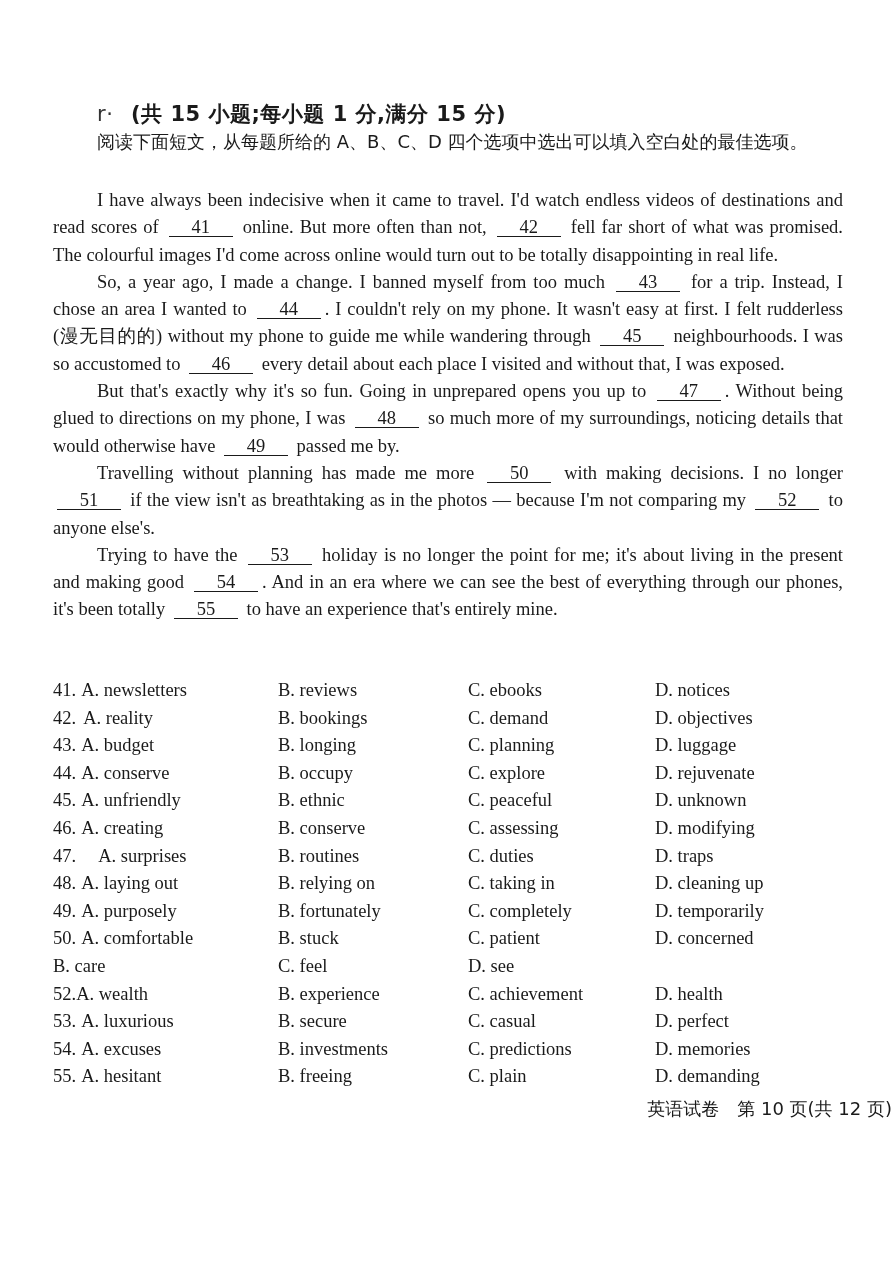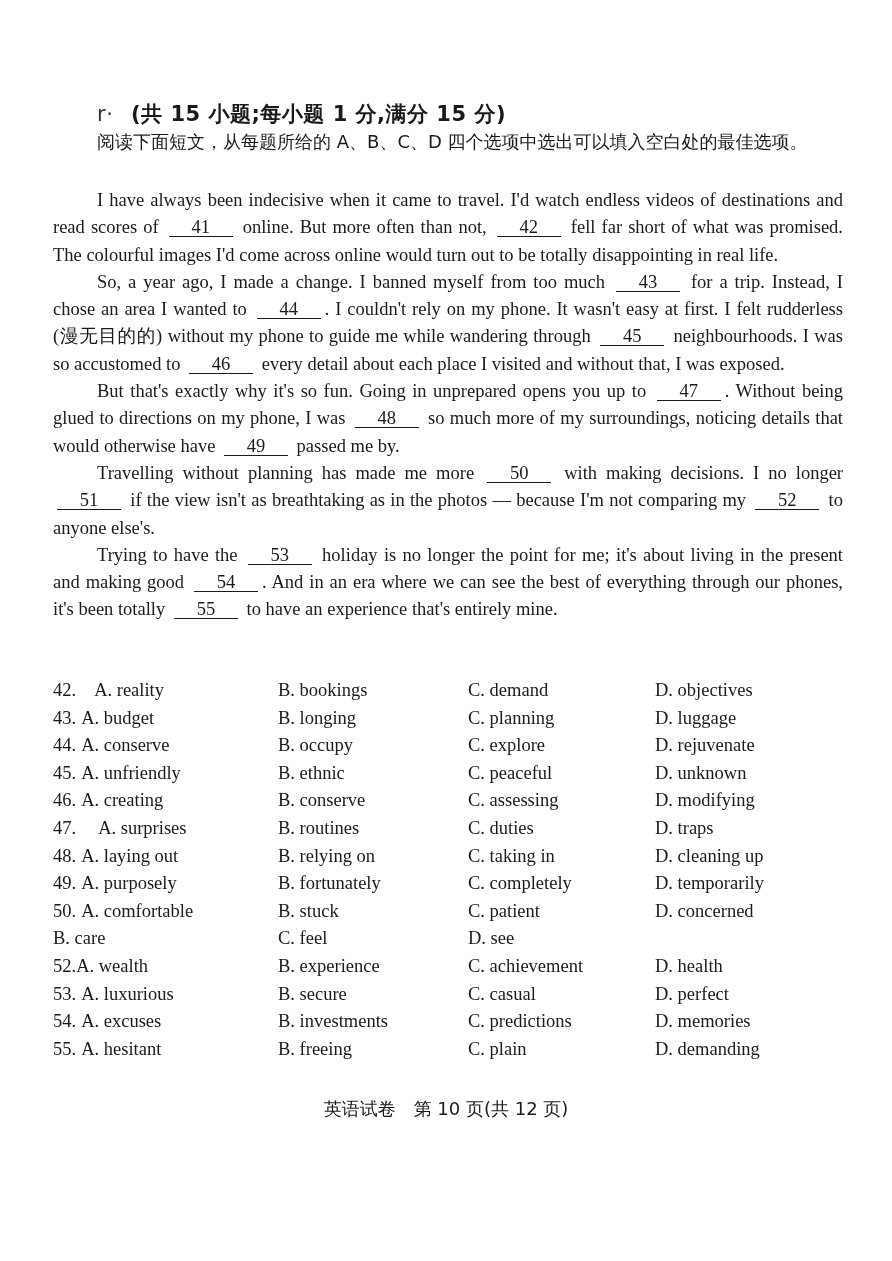--- a/index.html
+++ b/index.html
@@ -40,21 +40,21 @@
   .options {
     position: absolute; left: 53px; top: 677px; width: 800px;
   }
   .opt-row {
     display: grid;
     grid-template-columns: 225px 190px 187px 198px;
     font-size: 18.5px; height: 27.6px; line-height: 27.6px;
   }
   .footer {
     position: absolute; left: 0; top: 1097px; width: 892px;
-    text-align: center; font-size: 18px;
+    text-align: right; font-size: 18px;
     font-family: "DejaVu Sans", sans-serif;
   }
 </style>
 </head>
 <body>
 
 <div class="page">
   <div class="section-header">
     <span class="mark">r·</span><span>(共 15 小题;每小题 1 分,满分 15 分)</span>
   </div>
@@ -64,21 +64,27 @@
   <div class="passage" id="passage">
       <p class="para"><span>I have always been indecisive when it came to travel. I'd watch endless videos of destinations and read scores of </span><span class="blank">41</span><span> online. But more often than not, </span><span class="blank">42</span><span> fell far short of what was promised. The colourful images I'd come across online would turn out to be totally disappointing in real life.</span></p>
       <p class="para"><span>So, a year ago, I made a change. I banned myself from too much </span><span class="blank">43</span><span> for a trip. Instead, I chose an area I wanted to </span><span class="blank">44</span><span>. I couldn't rely on my phone. It wasn't easy at first. I felt rudderless (漫无目的的) without my phone to guide me while wandering through </span><span class="blank">45</span><span> neighbourhoods. I was so accustomed to </span><span class="blank">46</span><span> every detail about each place I visited and without that, I was exposed.</span></p>
       <p class="para"><span>But that's exactly why it's so fun. Going in unprepared opens you up to </span><span class="blank">47</span><span>. Without being glued to directions on my phone, I was </span><span class="blank">48</span><span> so much more of my surroundings, noticing details that would otherwise have </span><span class="blank">49</span><span> passed me by.</span></p>
       <p class="para"><span>Travelling without planning has made me more </span><span class="blank">50</span><span> with making decisions. I no longer </span><span class="blank">51</span><span> if the view isn't as breathtaking as in the photos — because I'm not comparing my </span><span class="blank">52</span><span> to anyone else's.</span></p>
       <p class="para"><span>Trying to have the </span><span class="blank">53</span><span> holiday is no longer the point for me; it's about living in the present and making good </span><span class="blank">54</span><span>. And in an era where we can see the best of everything through our phones, it's been totally </span><span class="blank">55</span><span> to have an experience that's entirely mine.</span></p>
     </div>
 
   <div class="options" id="options">
       <div class="opt-row">
-        <div><span>42.</span><span style="margin-left: 18px;">A. reality</span></div>
+        <div><span>41.</span><span style="margin-left: 5px;">A. newsletters</span></div>
+        <div>B. reviews</div>
+        <div>C. ebooks</div>
+        <div>D. notices</div>
+      </div>
+      <div class="opt-row">
+        <div><span>42.</span><span style="margin-left: 7px;">A. reality</span></div>
         <div>B. bookings</div>
         <div>C. demand</div>
         <div>D. objectives</div>
       </div>
       <div class="opt-row">
         <div><span>43.</span><span style="margin-left: 5px;">A. budget</span></div>
         <div>B. longing</div>
         <div>C. planning</div>
         <div>D. luggage</div>
       </div>

